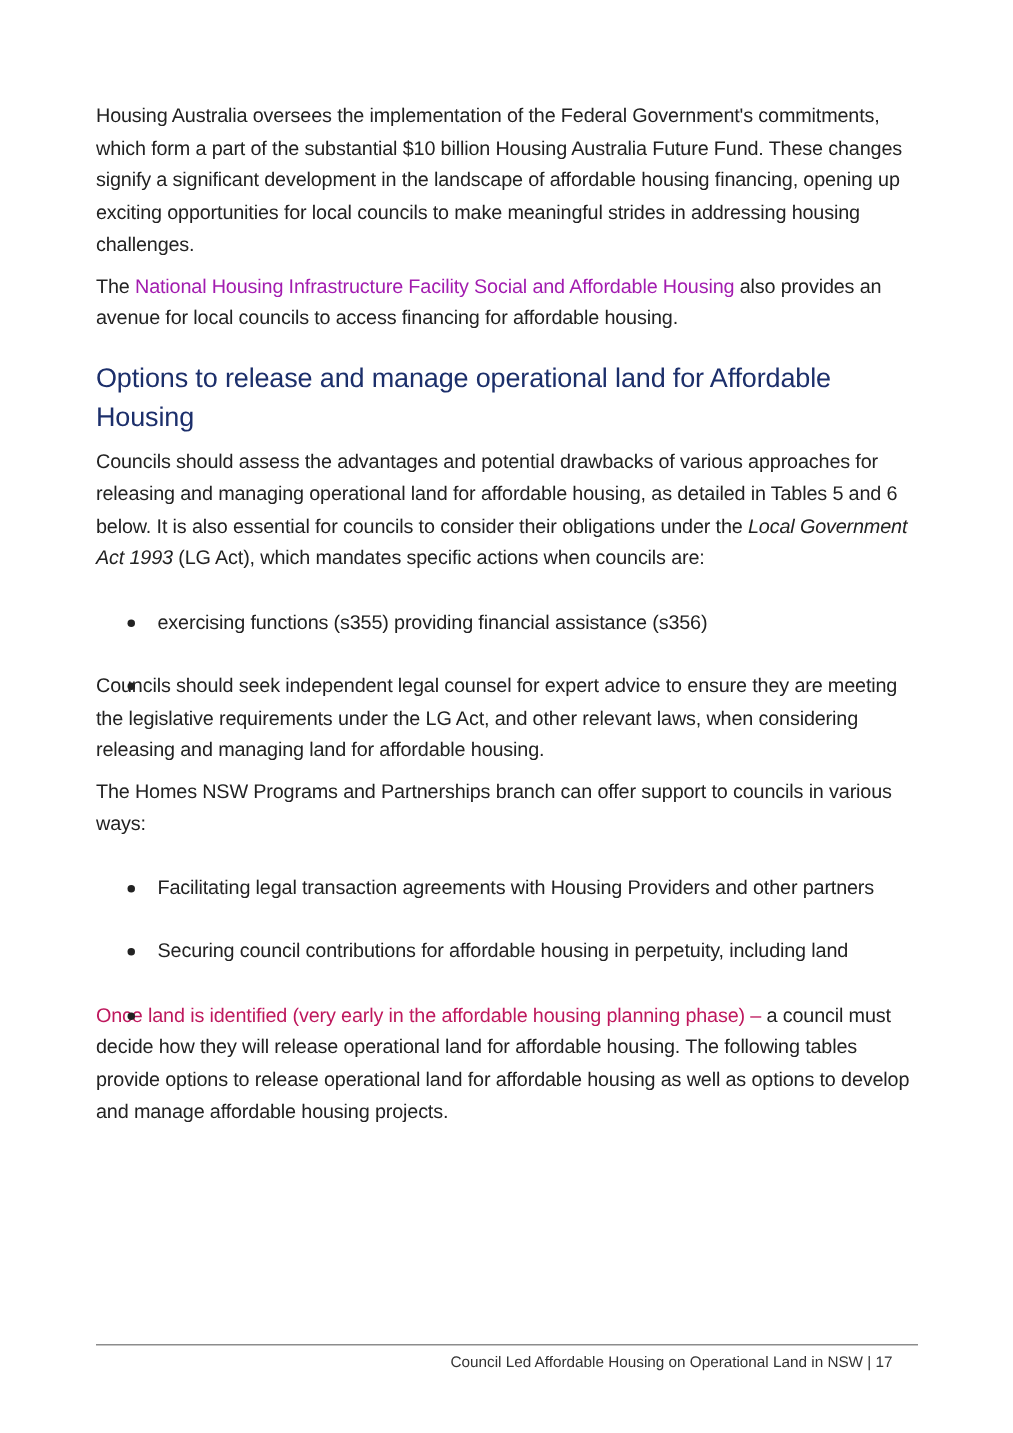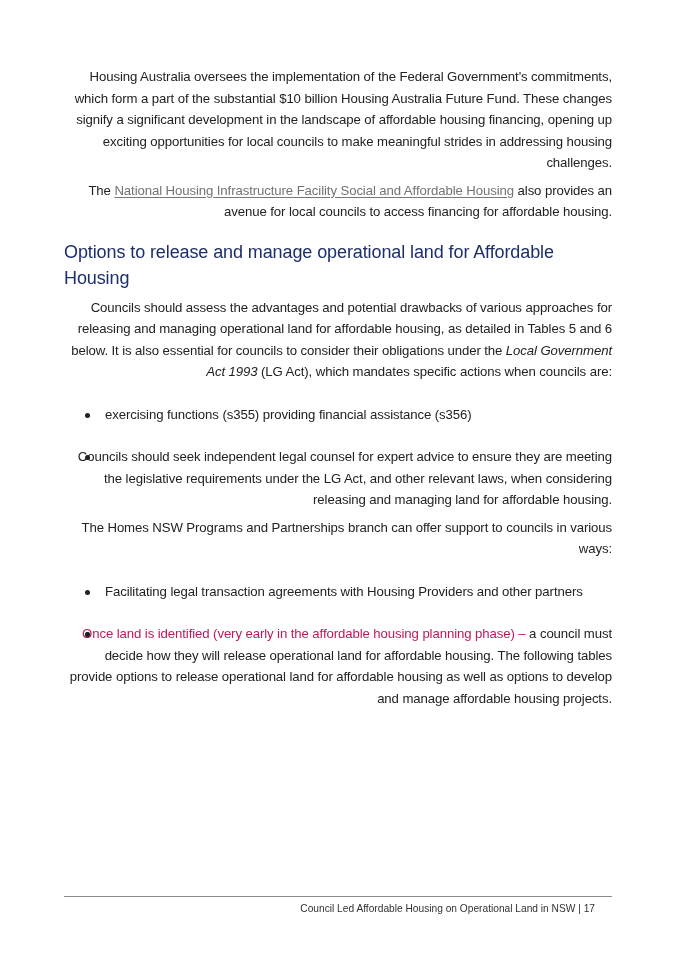--- a/index.html
+++ b/index.html
@@ -3,22 +3,22 @@
 <meta charset="utf-8">
 <style>
   html, body { margin: 0; padding: 0; background: #ffffff; }
   body {
     width: 675px; height: 955px; position: relative; overflow: hidden;
     font-family: "Liberation Sans", "DejaVu Sans", sans-serif;
     color: #222222;
   }
   .page { position: absolute; left: 64px; top: 66px; width: 548px; }
   p, li { font-size: 13.2px; line-height: 21.5px; margin: 0; letter-spacing: -0.1px; }
-  p { margin-bottom: 6px; text-align: right; }
-  .link { color: #737373; text-decoration: underline; text-decoration-color: #777; text-underline-offset: 2px; }
+  p { margin-bottom: 6px; }
+  .link { color: #a21caf; text-decoration-color: #777; text-underline-offset: 2px; }
   h2 {
     font-size: 18px; font-weight: normal; color: #1c2f6b;
     margin: 16px 0 6px 0; line-height: 26px; letter-spacing: -0.1px;
   }
   ul { list-style: none; margin: 0 0 6px 0; padding: 0; }
   ul li { position: relative; padding-left: 41px; margin-bottom: 7px; margin-top: 21px; }
   ul li .bullet {
     position: absolute; left: 21px; top: 9px; width: 5px; height: 5px;
     background: #222; border-radius: 50%;
   }
@@ -51,21 +51,21 @@
   <ul>
     <li><span class="bullet"></span><span>exercising functions (s355) providing financial assistance (s356)</span></li>
     <li><span class="bullet"></span></li>
   </ul>
 
   <p>Councils should seek independent legal counsel for expert advice to ensure they are meeting the legislative requirements under the LG Act, and other relevant laws, when considering releasing and managing land for affordable housing.</p>
   <p>The Homes NSW Programs and Partnerships branch can offer support to councils in various ways:</p>
 
   <ul>
     <li><span class="bullet"></span><span>Facilitating legal transaction agreements with Housing Providers and other partners</span></li>
-    <li><span class="bullet"></span></li>
+    <li><span class="bullet"></span><span>Securing council contributions for affordable housing in perpetuity, including land</span></li>
     <li><span class="bullet"></span></li>
   </ul>
 
   <p>
     <span class="strong-lead">Once land is identified (very early in the affordable housing planning phase) –</span><span> a council must decide how they will release operational land for affordable housing.  The following tables provide options to release operational land for affordable housing as well as options to develop and manage affordable housing projects.</span>
   </p>
 </div>
 
 <div class="footer-rule"></div>
 <div class="footer-text">Council Led Affordable Housing on Operational Land in NSW | 17</div>

